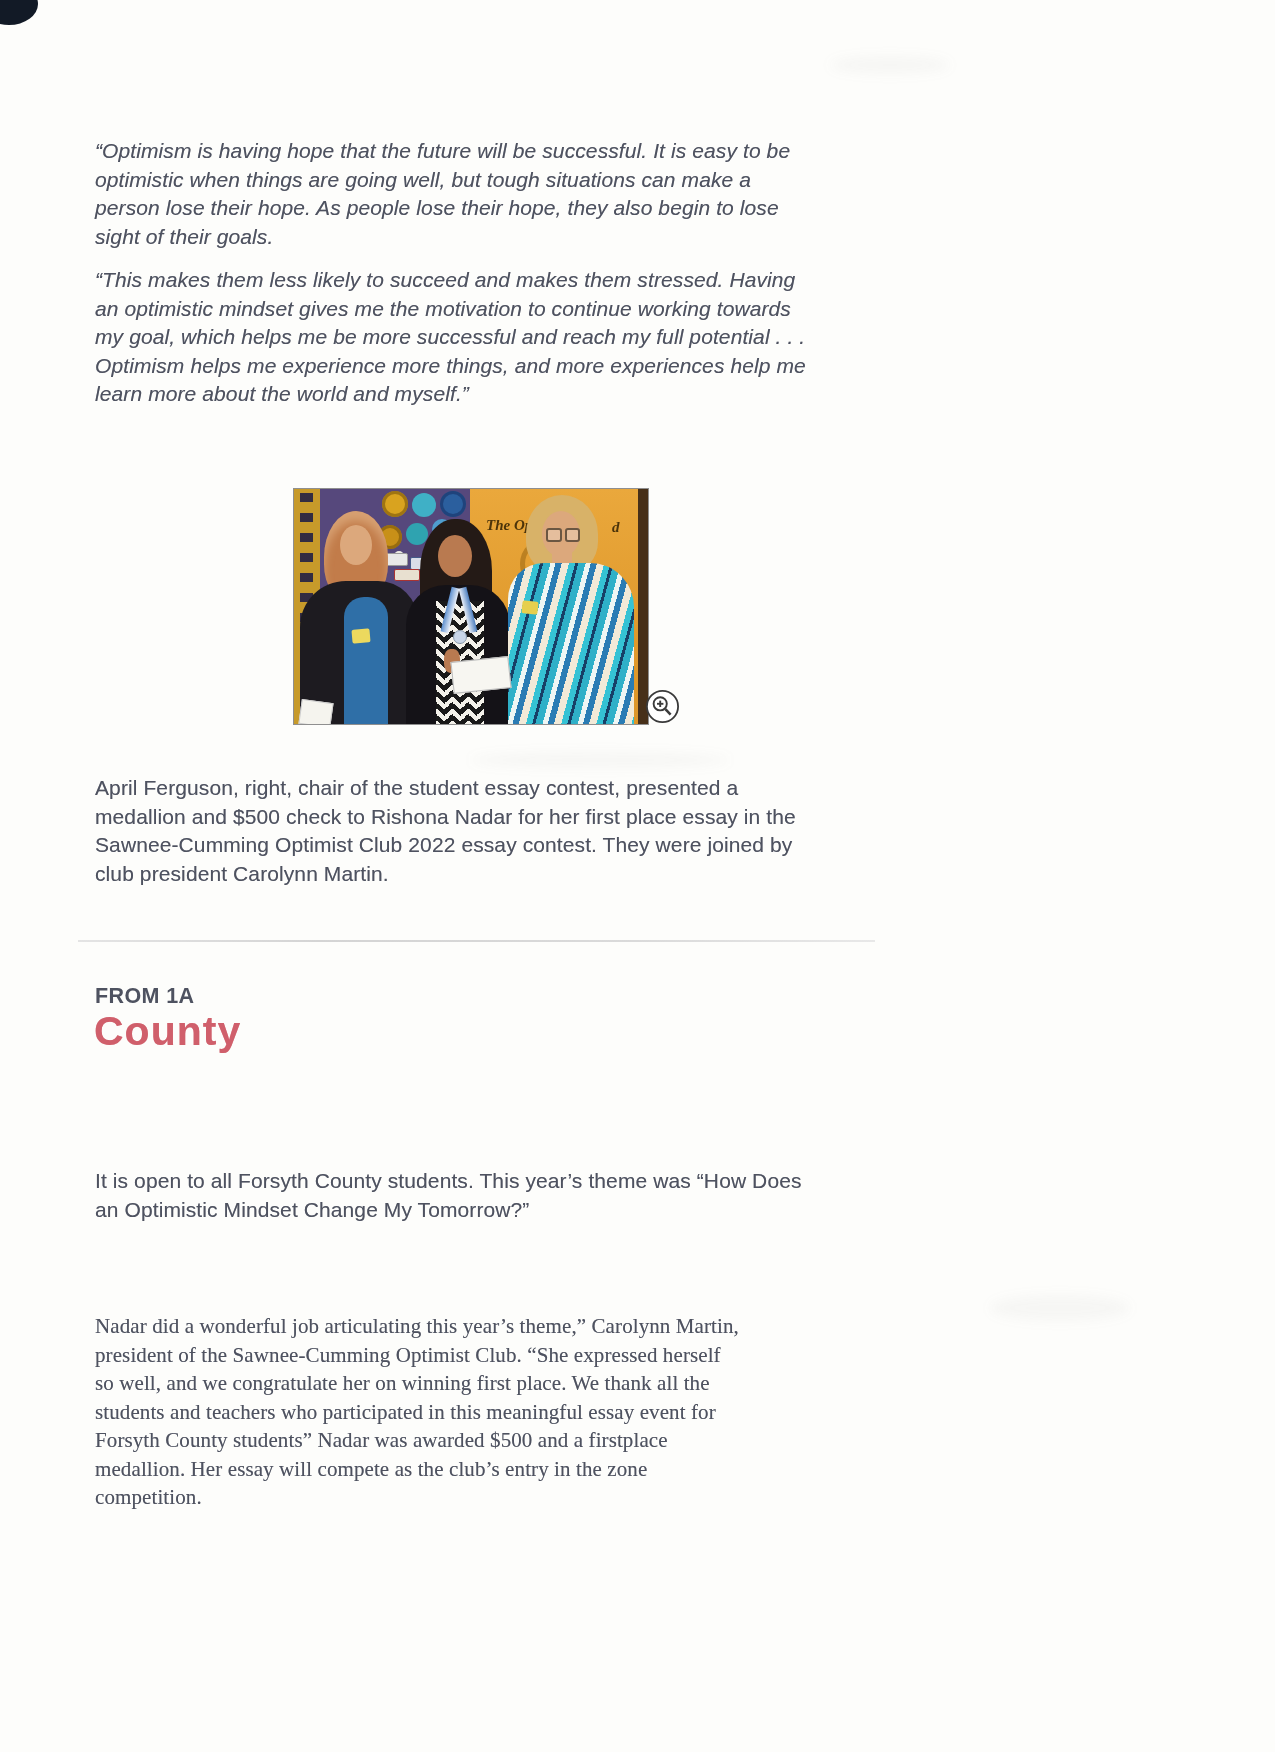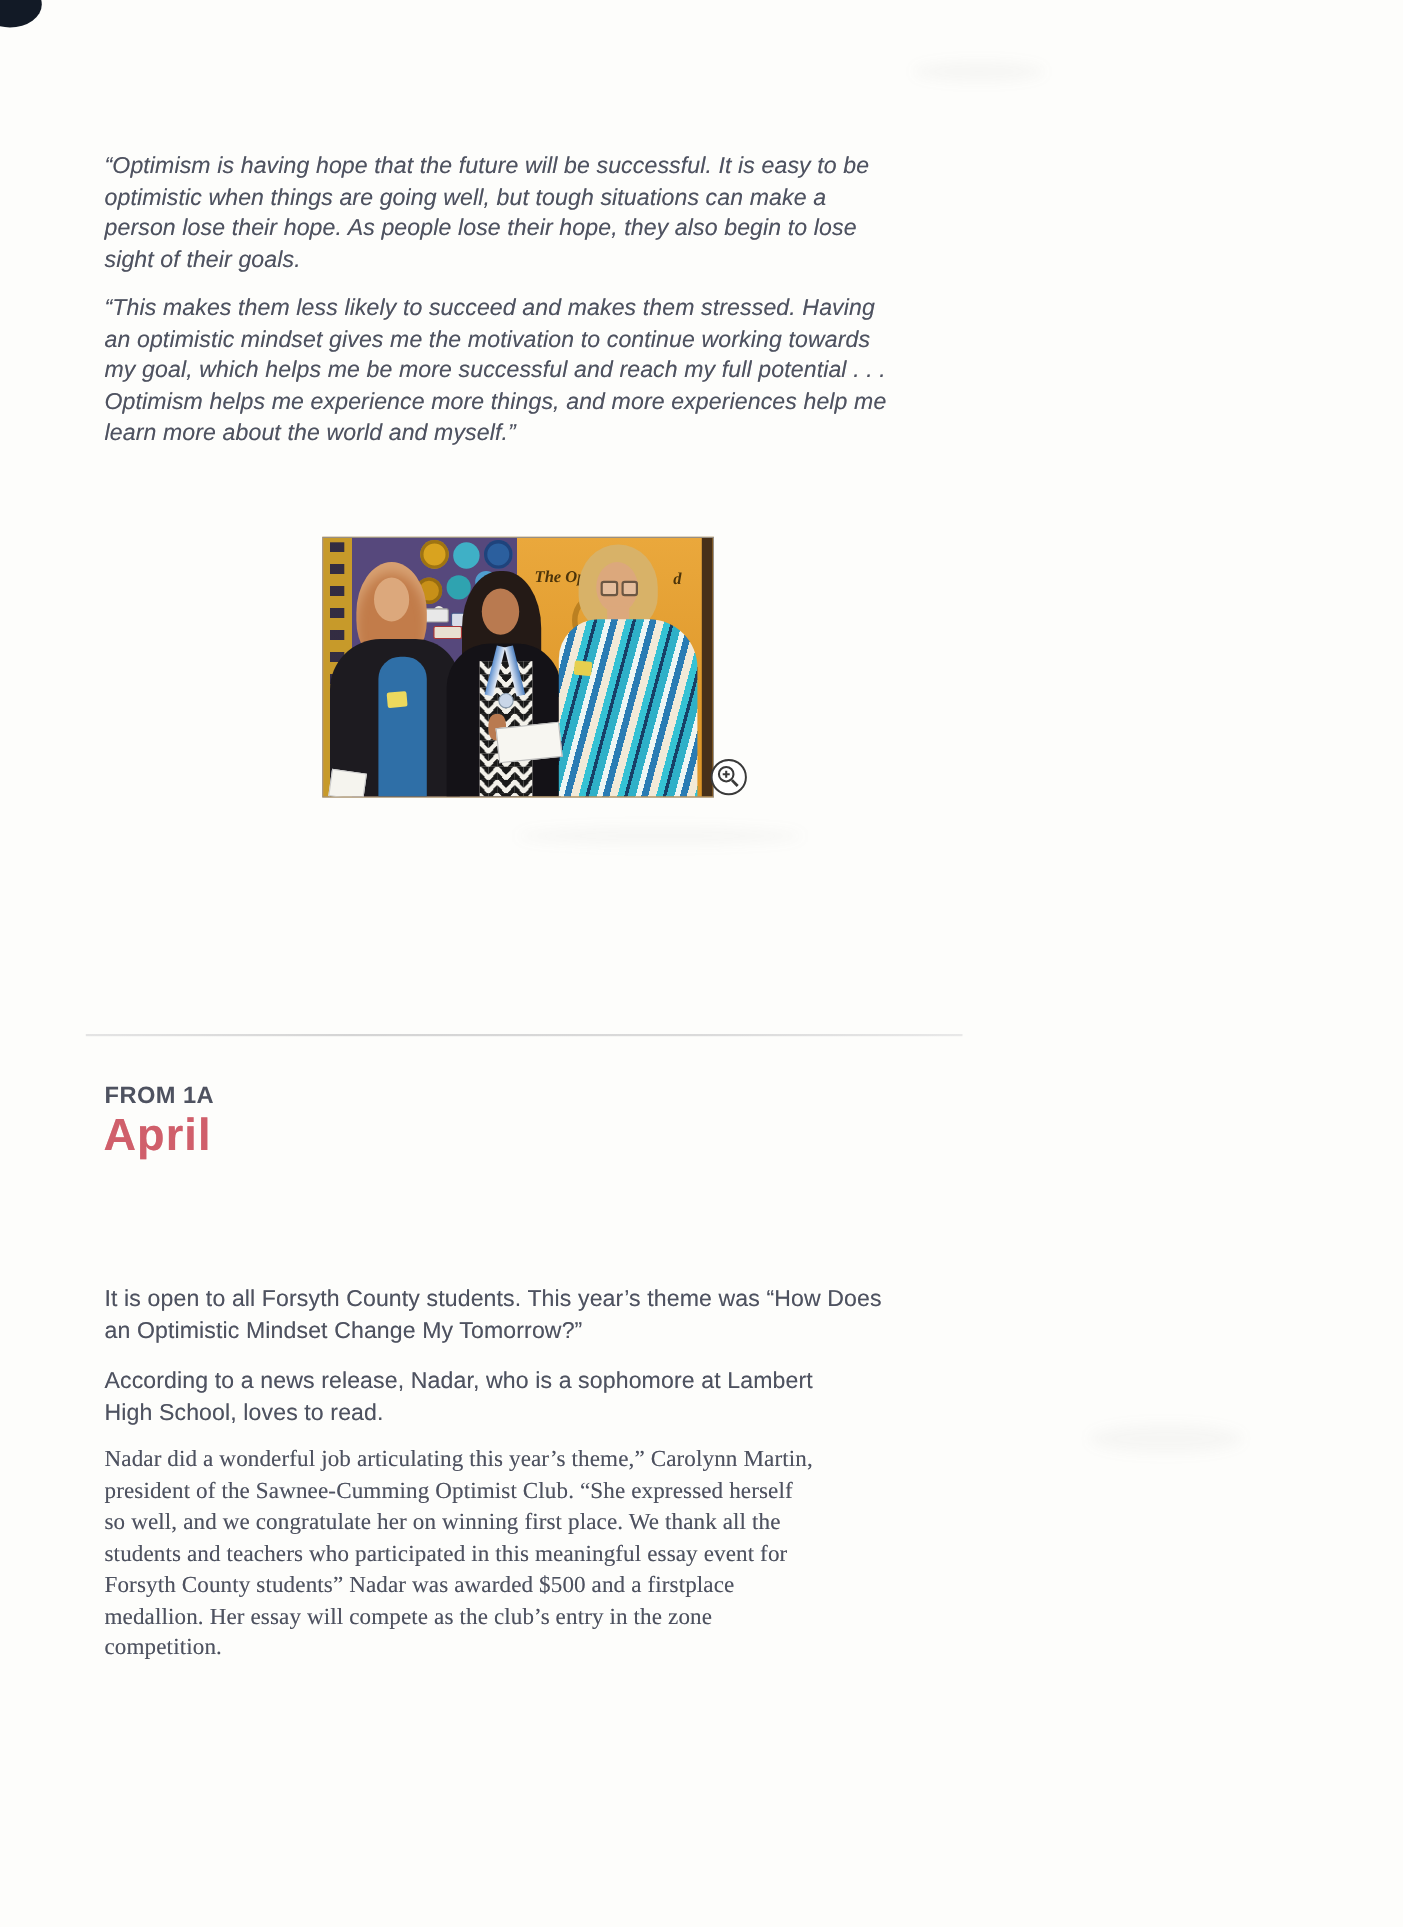--- a/index.html
+++ b/index.html
@@ -171,30 +171,32 @@
   <div class="zoom-btn">
     <svg width="35" height="35" viewBox="0 0 35 35">
       <circle cx="17.5" cy="17.5" r="15.6" fill="#ffffff" stroke="#3a3a3a" stroke-width="1.8"></circle>
       <circle cx="15.2" cy="14.8" r="6.6" fill="none" stroke="#3a3a3a" stroke-width="1.9"></circle>
       <line x1="15.2" y1="11.6" x2="15.2" y2="18.0" stroke="#3a3a3a" stroke-width="1.9"></line>
       <line x1="12.0" y1="14.8" x2="18.4" y2="14.8" stroke="#3a3a3a" stroke-width="1.9"></line>
       <line x1="20.4" y1="20.2" x2="25.6" y2="25.6" stroke="#3a3a3a" stroke-width="2.6"></line>
     </svg>
   </div>
 
+  <p class="para" style="top:753px;">April Ferguson, right, chair of the student essay contest, presented a
+medallion and $500 check to Rishona Nadar for her first place essay in the
+Sawnee-Cumming Optimist Club 2022 essay contest. They were joined by
+club president Carolynn Martin.</p>
 
   <div class="divider"></div>
 
   <div class="kicker">FROM 1A</div>
-  <div class="title">April</div>
+  <div class="title">County</div>
 
   <p class="para" style="top:1146px;">It is open to all Forsyth County students. This year’s theme was “How Does
 an Optimistic Mindset Change My Tomorrow?”</p>
-  <p class="para" style="top:1221px;">According to a news release, Nadar, who is a sophomore at Lambert
-High School, loves to read.</p>
   <p class="para" style="top:1291px;font-family:Liberation Serif, serif;">Nadar did a wonderful job articulating this year’s theme,” Carolynn Martin,
 president of the Sawnee-Cumming Optimist Club. “She expressed herself
 so well, and we congratulate her on winning first place. We thank all the
 students and teachers who participated in this meaningful essay event for
 Forsyth County students” Nadar was awarded $500 and a firstplace
 medallion. Her essay will compete as the club’s entry in the zone
 competition.</p>
 
 </div>
 

